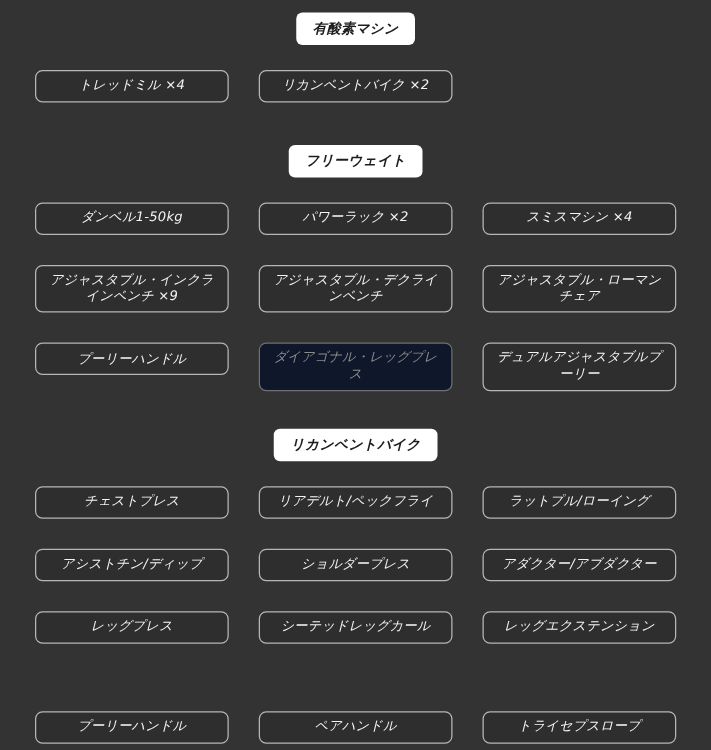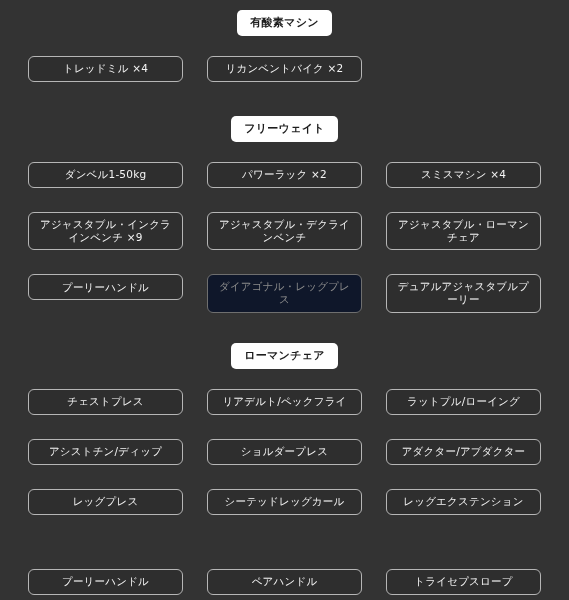--- a/index.html
+++ b/index.html
@@ -16,20 +16,21 @@
     font-family: "DejaVu Sans", "Liberation Sans", sans-serif;
     color: #f2f2f2;
     -webkit-font-smoothing: antialiased;
   }
 
   #page {
     width: 569px;
     height: 600px;
     background: #333333;
     padding: 10px 0 0 0;
+    font-style: italic;
   }
 
   .section {
     width: 100%;
   }
 
   .section-header-row {
     display: flex;
     justify-content: center;
     align-items: center;
@@ -117,21 +118,21 @@
         <div class="chip">アジャスタブル・デクラインベンチ</div>
         <div class="chip">アジャスタブル・ローマンチェア</div>
         <div class="chip">プーリーハンドル</div>
         <div class="chip dim">ダイアゴナル・レッグプレス</div>
         <div class="chip">デュアルアジャスタブルプーリー</div>
       </div>
     </div>
     <div class="gap-section-sm"></div>
     <div class="section">
       <div class="section-header-row">
-        <div class="section-pill">ローマンチェア</div>
+        <div class="section-pill">リカンベントバイク</div>
       </div>
       <div class="gap-header-to-grid"></div>
       <div class="grid">
         <div class="chip">チェストプレス</div>
         <div class="chip">リアデルト/ペックフライ</div>
         <div class="chip">ラットプル/ローイング</div>
         <div class="chip">アシストチン/ディップ</div>
         <div class="chip">ショルダープレス</div>
         <div class="chip">アダクター/アブダクター</div>
         <div class="chip">レッグプレス</div>

